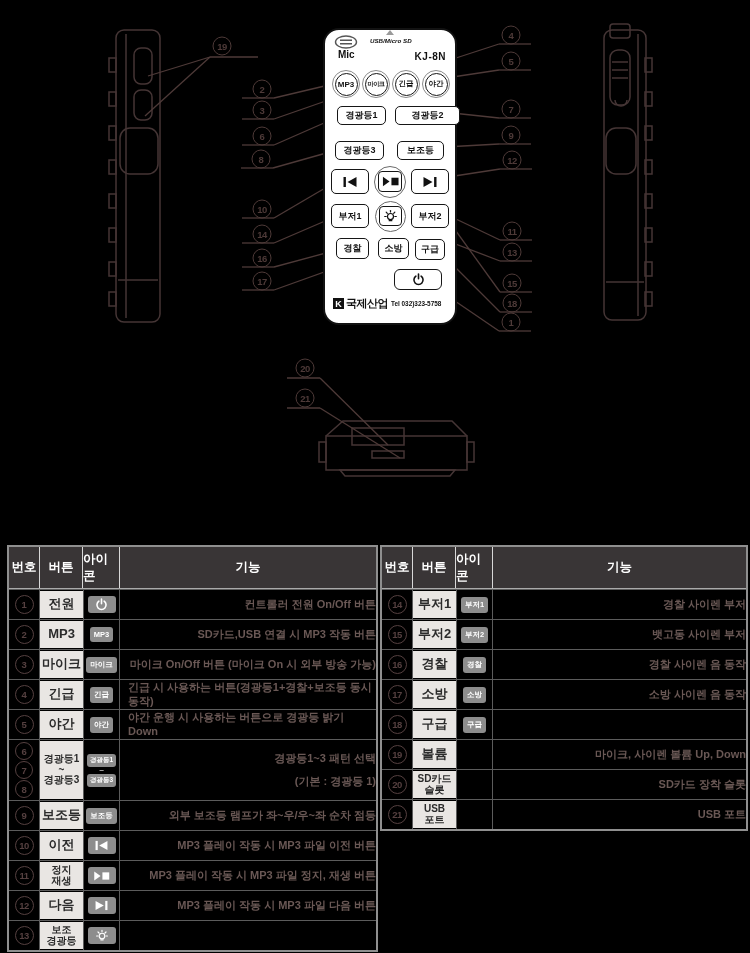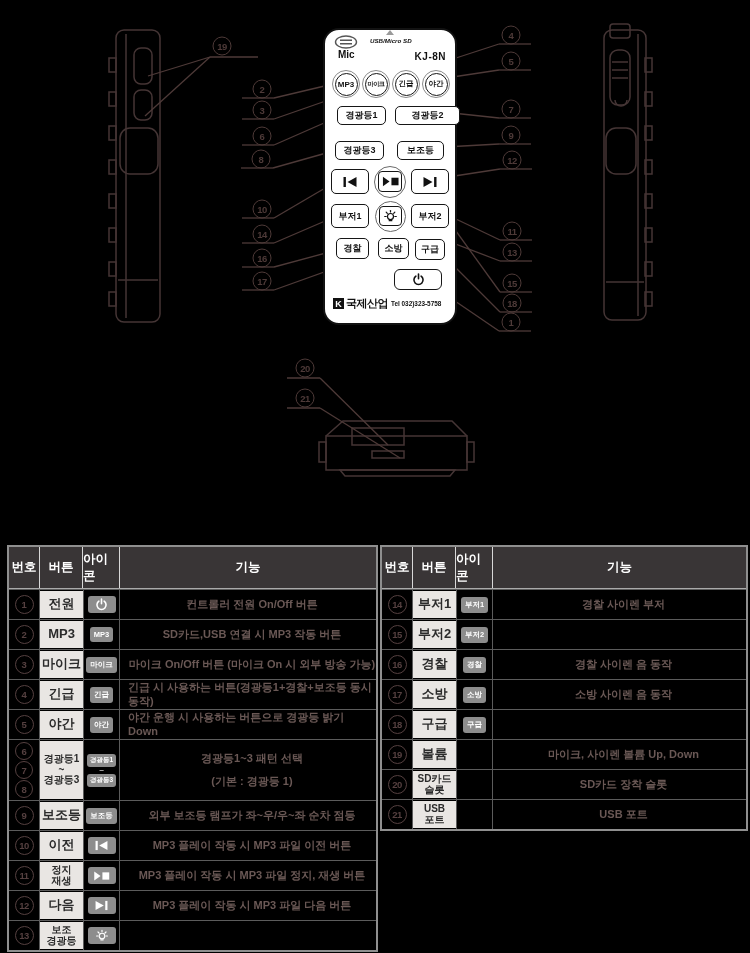--- a/index.html
+++ b/index.html
@@ -82,21 +82,21 @@
   .trow{display:flex;height:30px;border-top:1px solid var(--grid)}
   .trow.tall{height:61px}
   .cell{display:flex;align-items:center;justify-content:center}
   .c-num{width:31px;border-right:1px solid var(--grid);flex-direction:column;gap:1px}
   .c-btn{width:43px;padding:1px 0}
   .btn-pill{background:var(--pill);width:100%;height:100%;display:flex;flex-direction:column;
             align-items:center;justify-content:center;color:#2b2b2b;font-weight:bold;font-size:13px;line-height:1.08}
   .btn-pill.two{font-size:10px}
   .c-icon{width:37px;border-right:1px solid var(--grid);border-left:1px solid var(--grid);
           flex-direction:column;gap:1px}
-  .c-func{flex:1;flex-direction:column;align-items:center;justify-content:center;
+  .c-func{flex:1;flex-direction:column;align-items:flex-end;justify-content:center;
           padding-left:8px;color:var(--func);font-weight:bold;font-size:11px;line-height:1.25}
   .cnum{width:19px;height:19px;border:1.6px solid var(--numc);border-radius:50%;color:var(--numc);
         font-size:9.5px;font-weight:bold;display:flex;align-items:center;justify-content:center;
         letter-spacing:-0.5px;flex:none}
   .tall .cnum{width:18px;height:18px}
   .chip{background:var(--chip);color:#fff;border-radius:3px;font-size:7.5px;font-weight:bold;
         padding:3px 4px;min-width:22px;display:flex;align-items:center;justify-content:center;white-space:nowrap}
   .chip.glyph{width:28px;height:17px;padding:0}
   .chip.sm{font-size:6.5px;padding:2px 3px}
   .tilde{color:#c8c8c8;font-size:8px;font-weight:bold;line-height:5px}
@@ -553,20 +553,23 @@
         <span class="cnum">15</span>
       </div>
       <div class="cell c-btn">
         <div class="btn-pill">
           <div>부저2</div>
         </div>
       </div>
       <div class="cell c-icon">
         <span class="chip">부저2</span>
       </div>
+      <div class="cell c-func">
+        <div>뱃고동 사이렌 부저</div>
+      </div>
     </div>
     <div class="trow">
       <div class="cell c-num">
         <span class="cnum">16</span>
       </div>
       <div class="cell c-btn">
         <div class="btn-pill">
           <div>경찰</div>
         </div>
       </div>

